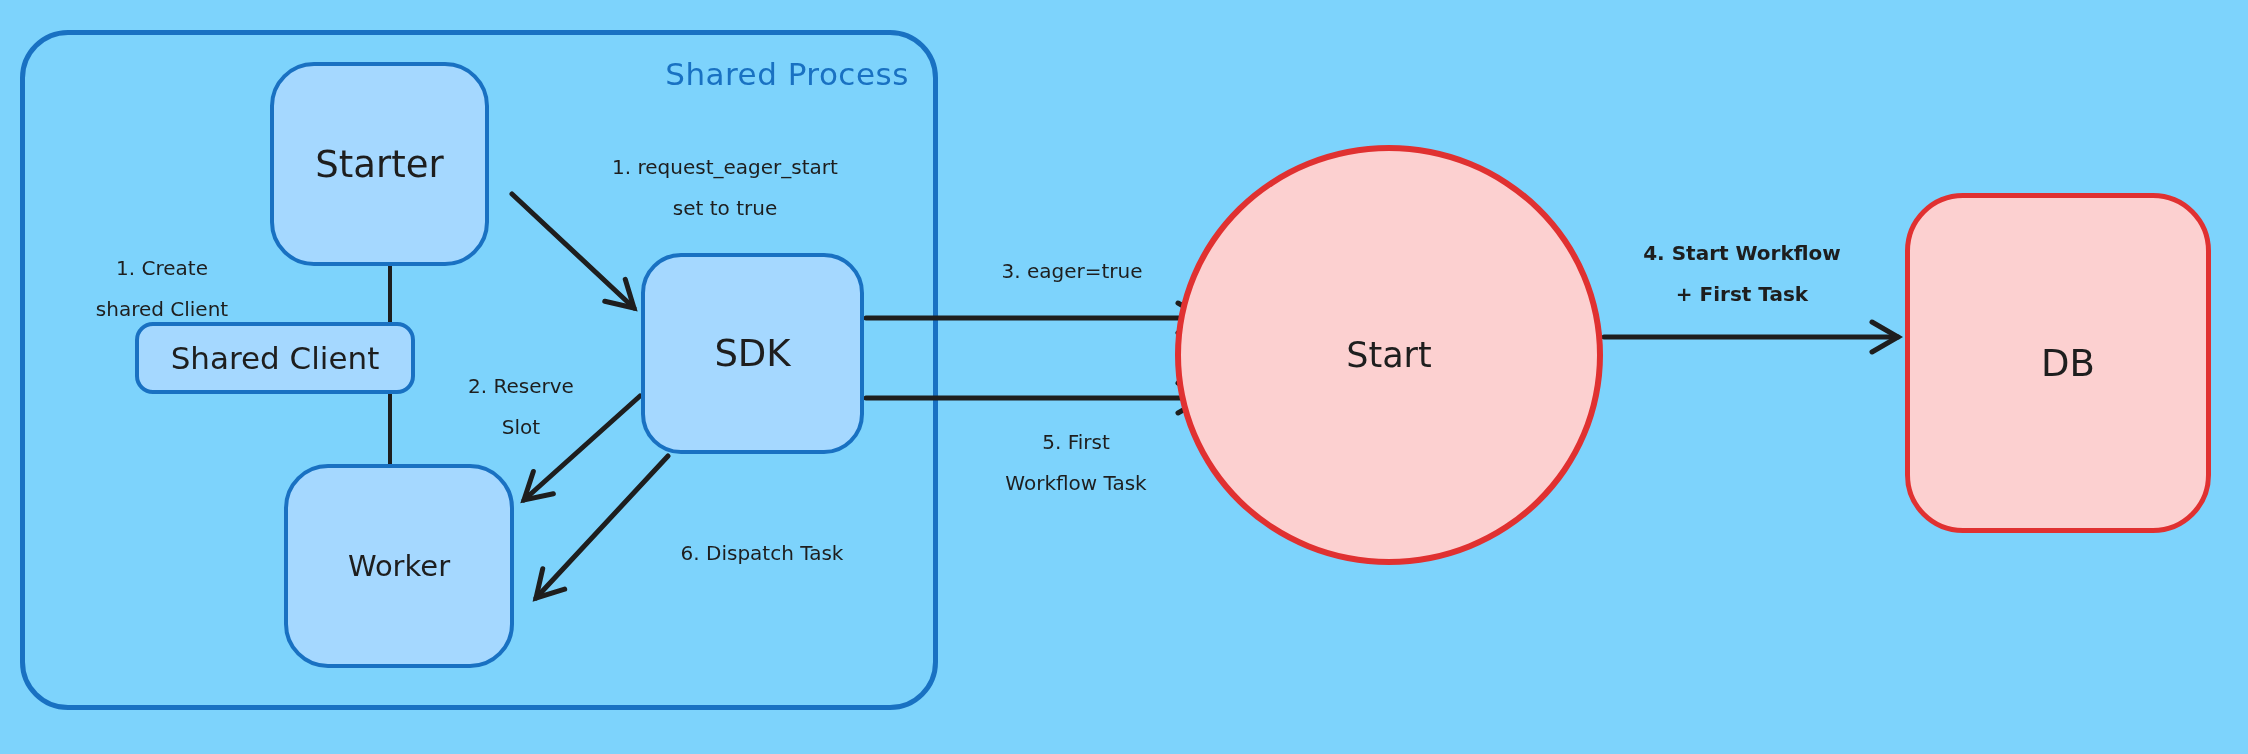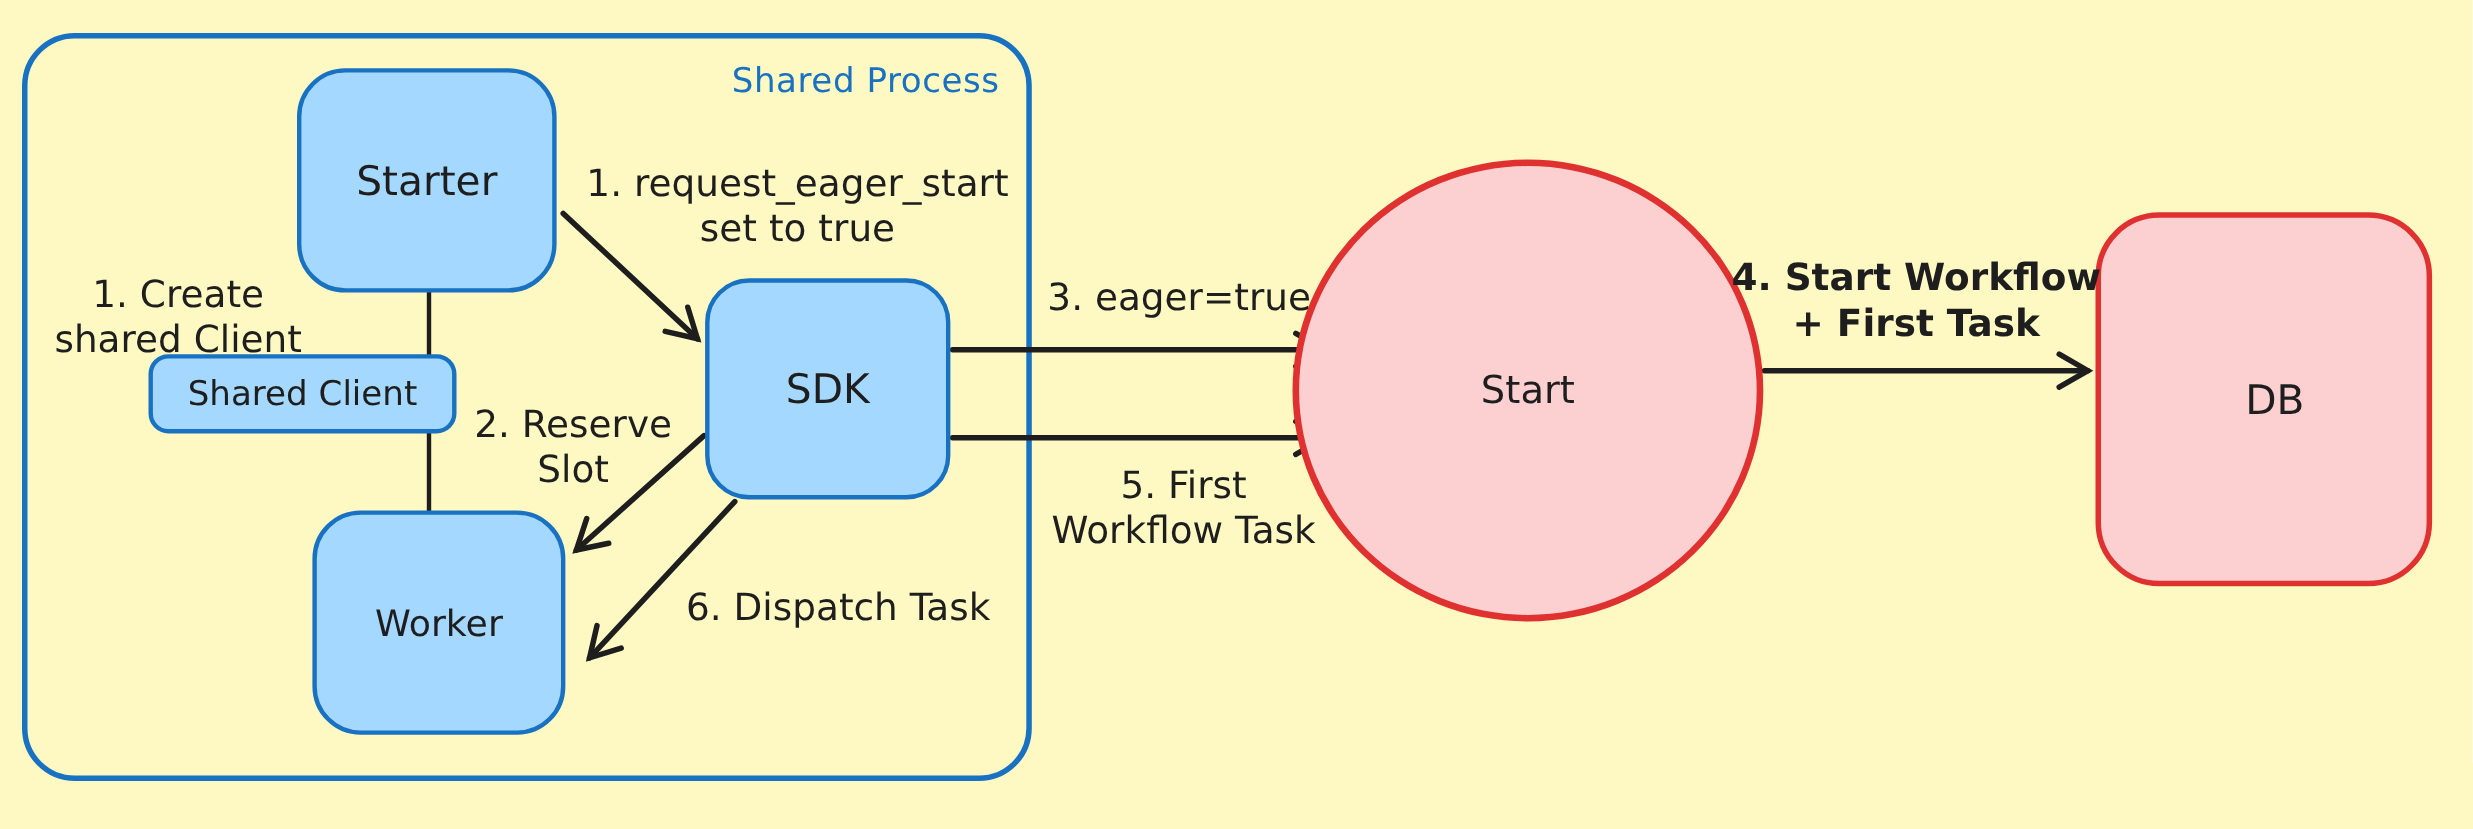--- a/index.html
+++ b/index.html
@@ -1,19 +1,19 @@
 <!DOCTYPE html>
 <html><head>
 <meta charset="utf-8">
 <style>
   html,body{margin:0;padding:0;background:#ffffff;}
   #canvas{
     position:relative;
     width:2248px;height:754px;
-    background:#fef9c3;
+    background:#7dd3fc;
     font-family:"DejaVu Sans", sans-serif;
     color:var(--ink,#1e1e1e);
     overflow:hidden;
   }
   
   .node{
     position:absolute;
     display:flex;align-items:center;justify-content:center;
     box-sizing:border-box;
     text-align:center;
@@ -31,32 +31,32 @@
     border:5px solid var(--blue-stroke,#1971c2);
     border-radius:48px;
     box-sizing:border-box;
     background:transparent;
   }
   #shared-process-label{
     position:absolute;left:787px;top:74px;transform:translate(-50%,-50%);
     color:var(--blue-stroke,#1971c2);
     font-size:31px;letter-spacing:.5px;white-space:nowrap;
   }
-  #starter{left:270px;top:62px;width:236px;height:204px;border-radius:44px;font-size:37px;}
+  #starter{left:270px;top:62px;width:219px;height:204px;border-radius:44px;font-size:37px;}
   #shared-client{left:135px;top:322px;width:280px;height:72px;border-radius:18px;font-size:31px;}
-  #worker{left:284px;top:464px;width:230px;height:204px;border-radius:44px;font-size:33px;}
+  #worker{left:284px;top:464px;width:230px;height:204px;border-radius:44px;font-size:29px;}
   #sdk{left:641px;top:253px;width:223px;height:201px;border-radius:40px;font-size:37px;}
   #server{left:1175px;top:145px;width:428px;height:420px;border-radius:50%;border-width:6px;font-size:35px;}
   #db{left:1905px;top:193px;width:306px;height:340px;border-radius:58px;font-size:37px;padding-left:20px;}
   
   .note{
     position:absolute;
     display:flex;flex-direction:column;align-items:center;
     transform:translateX(-50%);
-    font-size:34px;line-height:41px;
+    font-size:20px;line-height:41px;
     white-space:nowrap;text-align:center;
     color:var(--ink,#1e1e1e);
   }
   #note-create-client{left:162px;top:217px;margin-top:31px;}
   #note-eager-start{left:725px;top:147px;}
   #note-reserve-slot{left:521px;top:366px;}
   #note-dispatch{left:762px;top:533px;}
   #note-eager-true{left:1072px;top:251px;}
   #note-first-wft{left:1076px;top:422px;}
   #note-start-wf{left:1742px;top:233px;font-weight:bold;}

